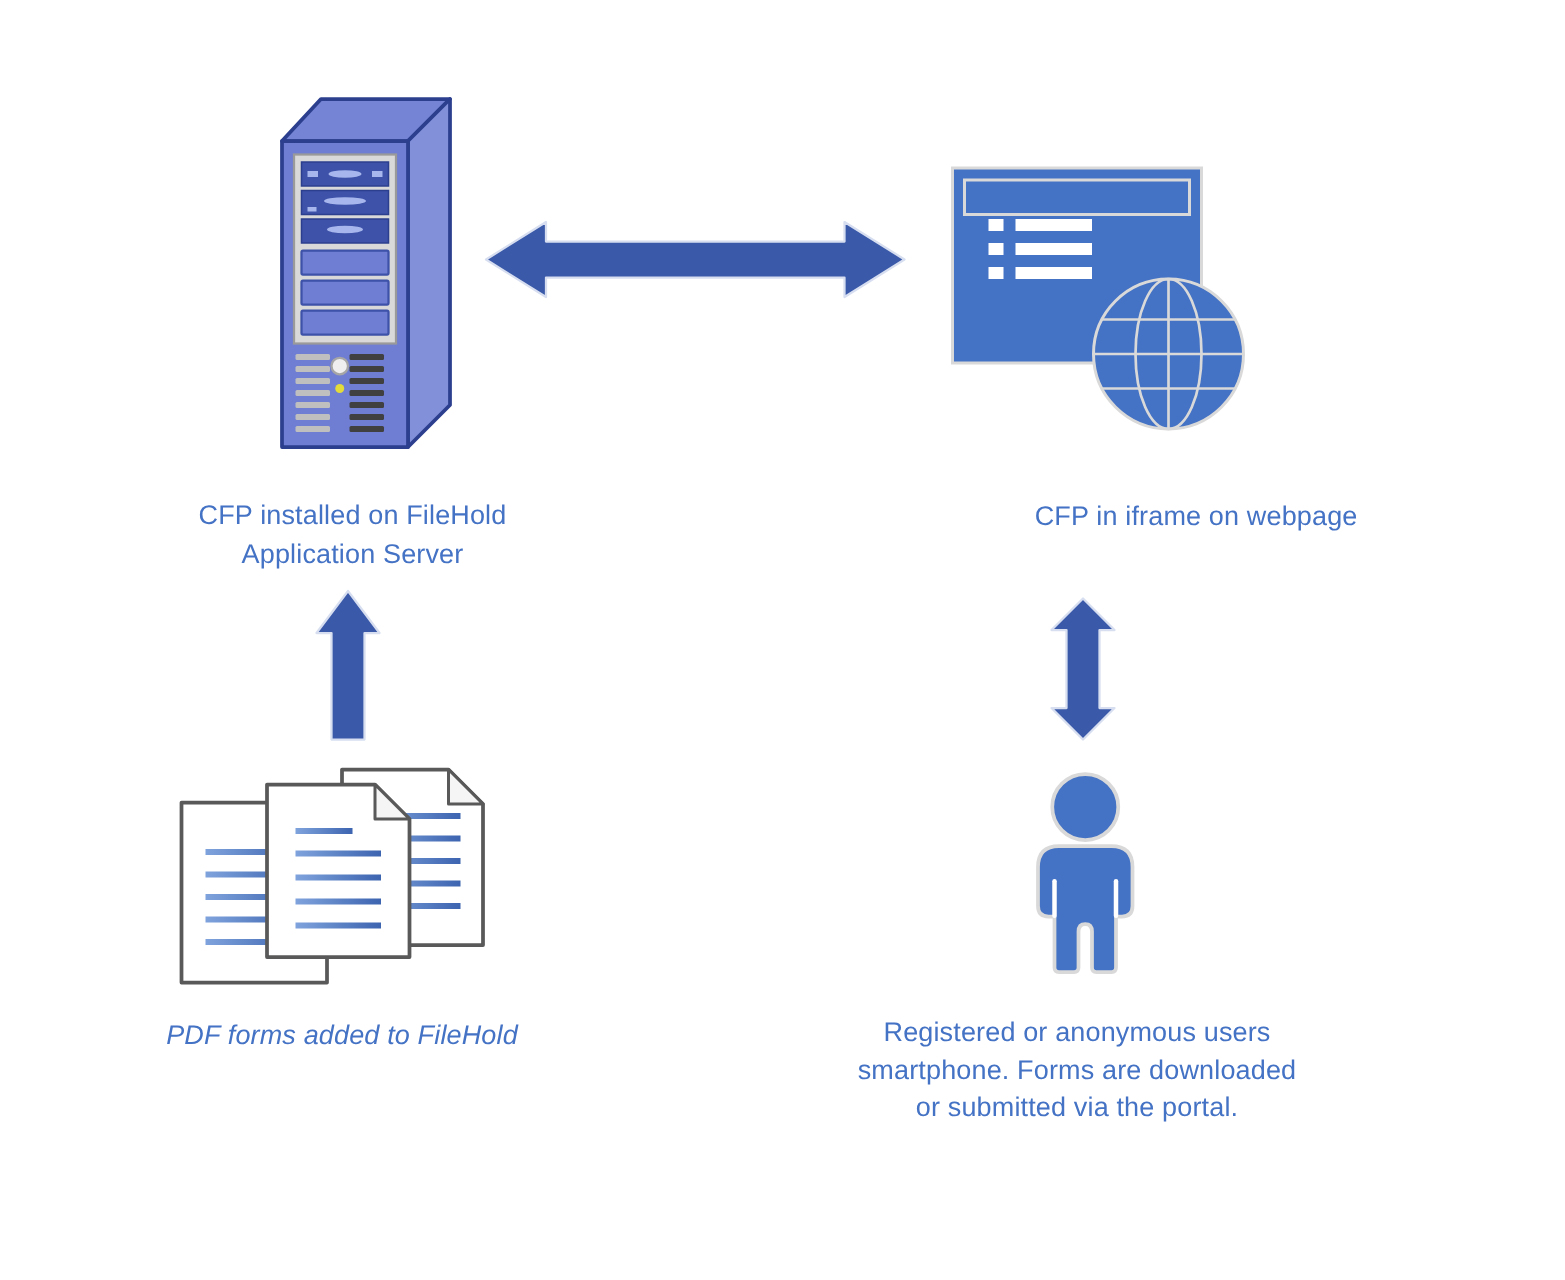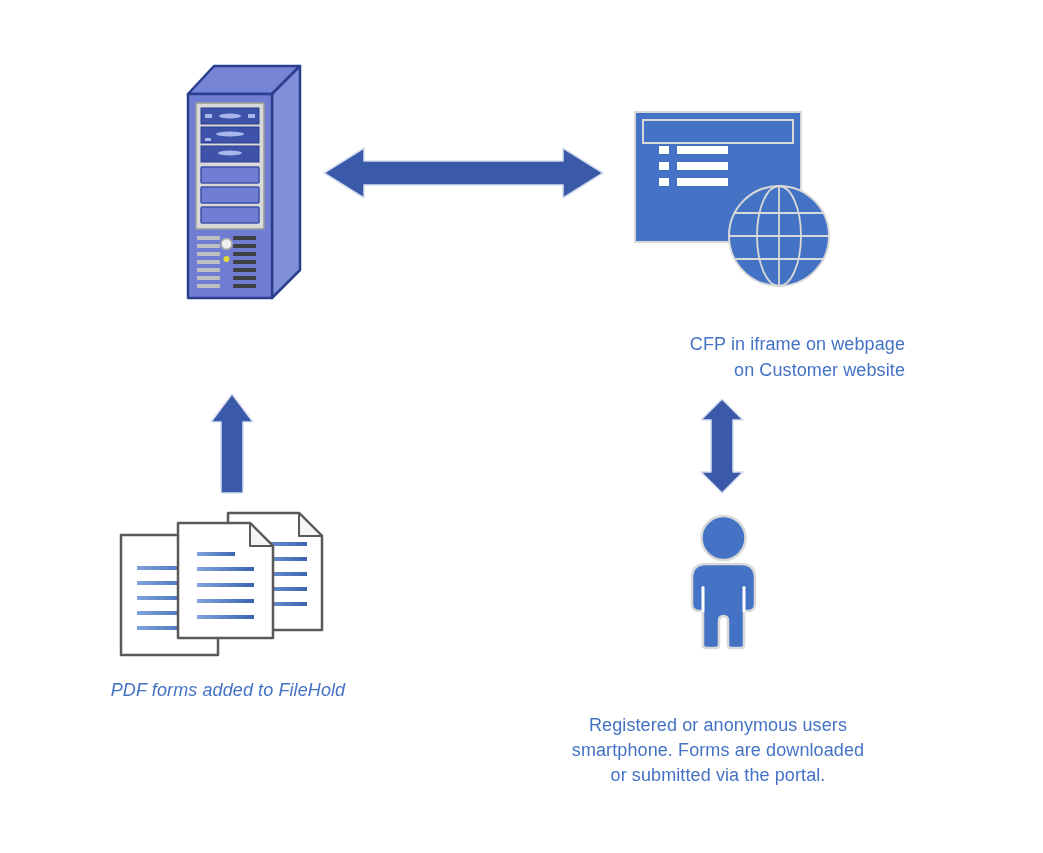--- a/index.html
+++ b/index.html
@@ -3,21 +3,21 @@
 <meta charset="utf-8">
 <style>
   html,body{margin:0;padding:0;}
   body{background:#fff;font-family:"Liberation Sans", sans-serif;}
   .canvas{position:relative;width:1043px;height:853px;background:var(--page-bg,#fff);overflow:hidden;}
   .canvas svg{position:absolute;left:0;top:0;}
 
   .caption{position:absolute;text-align:center;color:var(--accent-blue);
            font-size:18px;line-height:26px;font-weight:400;letter-spacing:.1px;}
   .caption span{display:block;}
-  .caption.small-lh{line-height:25px;margin-top:37px;}
+  .caption.small-lh{line-height:25px;}
 
   
   .sv-top{fill:var(--server-top);stroke:var(--server-outline);stroke-width:2.5;stroke-linejoin:round;}
   .sv-side{fill:var(--server-side);stroke:var(--server-outline);stroke-width:2.5;stroke-linejoin:round;}
   .sv-front{fill:var(--server-front);stroke:var(--server-outline);stroke-width:2.5;stroke-linejoin:round;}
   .sv-frame{fill:var(--frame-silver);stroke:var(--frame-stroke);stroke-width:1.5;}
   .sv-drive{fill:var(--drive-dark);stroke:var(--server-outline);stroke-width:1;}
   .sv-bay{fill:var(--server-front);stroke:var(--drive-dark);stroke-width:1.5;}
   .sv-detail{fill:var(--drive-detail);}
   .vent-l{fill:var(--vent-light);}
@@ -162,24 +162,27 @@
         L 755 604 Q 755 611 748 611 L 744 611
         L 744 645 Q 744 648 741 648 L 731 648 Q 728 648 728 645
         L 728 621 Q 728 616 723.5 616 Q 719 616 719 621
         L 719 645 Q 719 648 716 648 L 706 648 Q 703 648 703 645
         L 703 611 L 699 611 Q 692 611 692 604 Z"></path>
       <rect class="person-slit" x="701.5" y="586" width="3" height="26" rx="1.5"></rect>
       <rect class="person-slit" x="742.5" y="586" width="3" height="26" rx="1.5"></rect>
     </g>
   </svg>
 
+  <div class="caption" style="left:62px;top:330px;width:346px;">
+    <span>CFP installed on FileHold</span>
+    <span>Application Server</span>
+  </div>
 
   <div class="caption" style="left:555px;top:331px;width:350px;text-align:right;">
     <span>CFP in iframe on webpage</span>
-    <span>on Customer website</span>
   </div>
 
   <div class="caption" style="left:55px;top:677px;width:346px;font-style:italic;">
     <span>PDF forms added to FileHold</span>
   </div>
 
   <div class="caption small-lh" style="left:518px;top:676px;width:400px;">
     <span>Registered or anonymous users</span>
     <span>smartphone. Forms are downloaded</span>
     <span>or submitted via the portal.</span>

